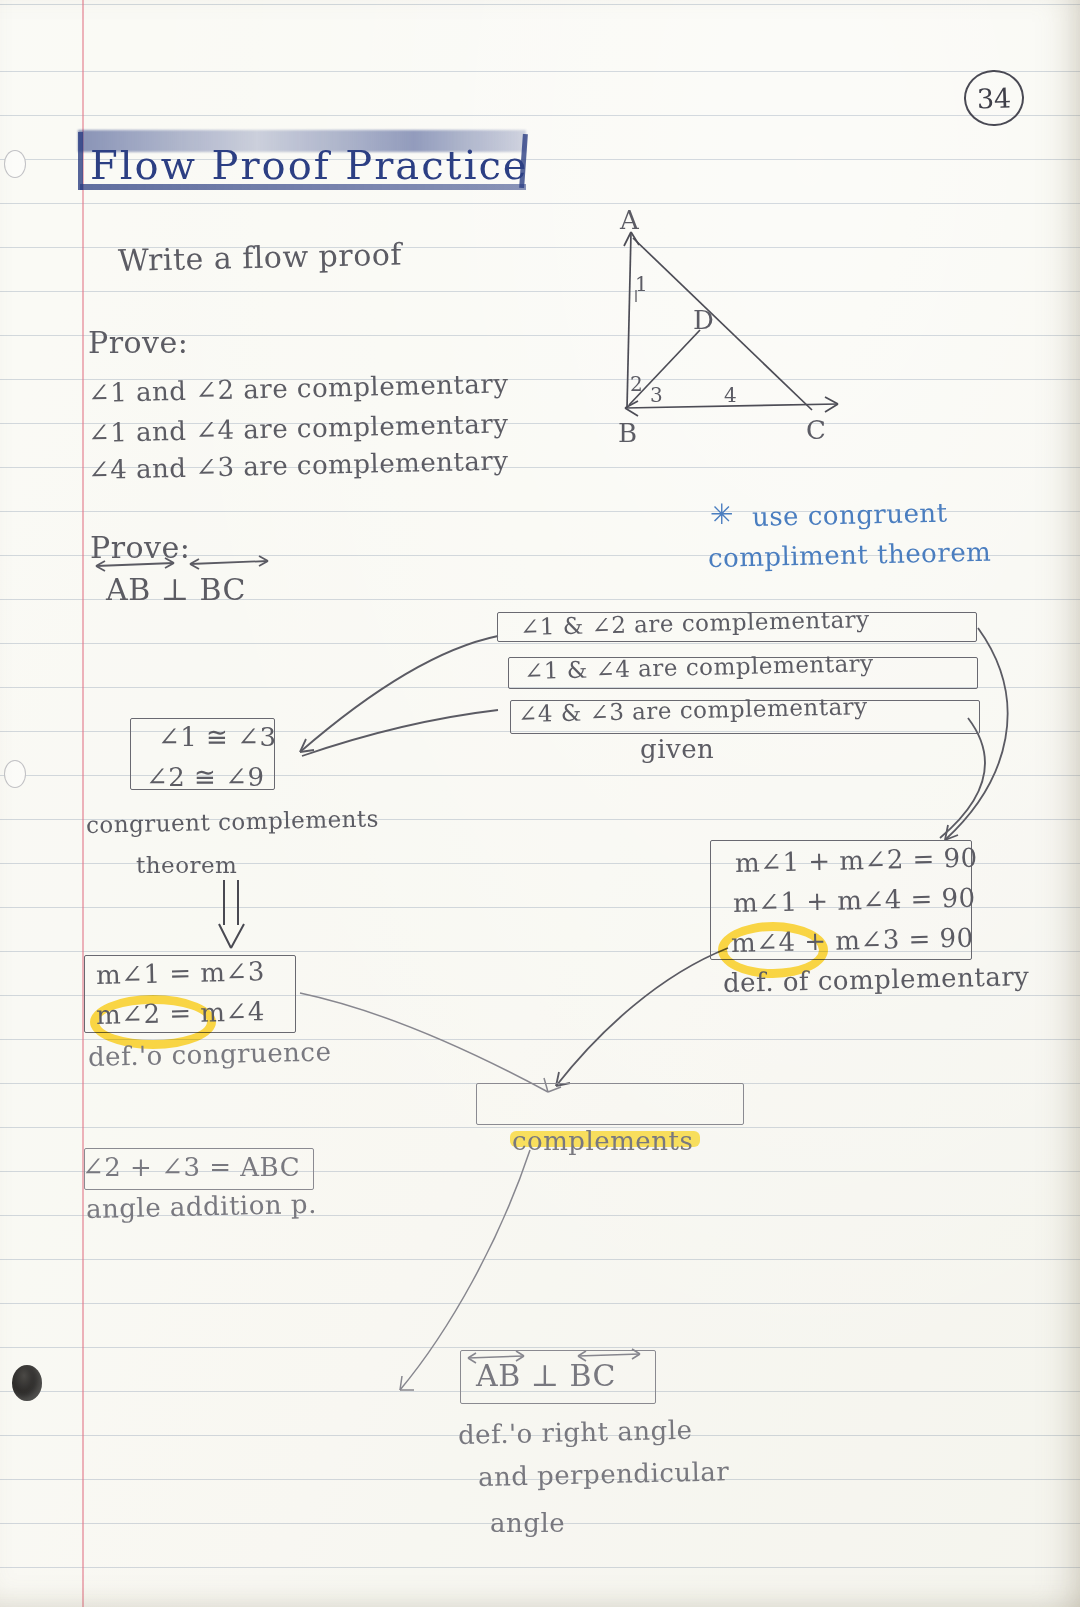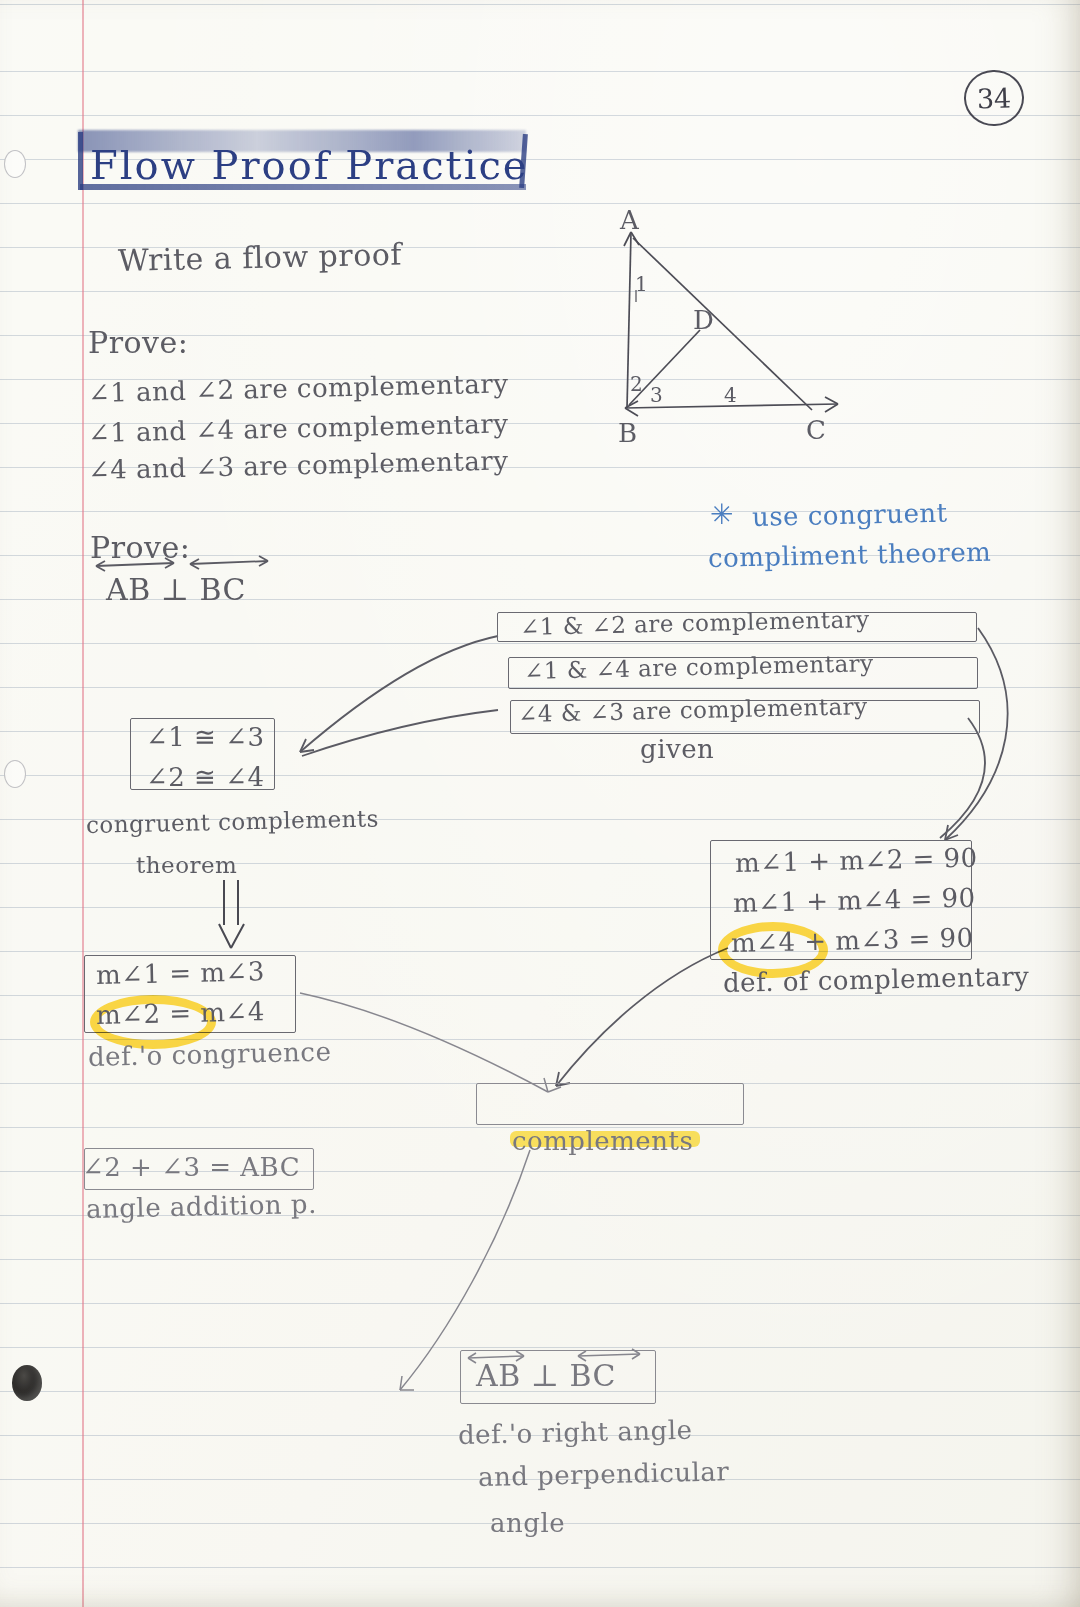--- a/index.html
+++ b/index.html
@@ -258,22 +258,22 @@
 
   <div class="box" style="left:497px; top:612px; width:480px; height:30px;"></div>
   <div class="box" style="left:508px; top:657px; width:470px; height:32px;"></div>
   <div class="box" style="left:510px; top:700px; width:470px; height:34px;"></div>
   <div class="hw sm pencil skew" style="left:520px; top:614px;">∠1 &amp; ∠2 are complementary</div>
   <div class="hw sm pencil skew" style="left:524px; top:658px;">∠1 &amp; ∠4 are complementary</div>
   <div class="hw sm pencil skew" style="left:518px; top:701px;">∠4 &amp; ∠3 are complementary</div>
   <div class="hw mid pencil" style="left:640px; top:734px;">given</div>
 
   <div class="box" style="left:130px; top:718px; width:145px; height:72px;"></div>
-  <div class="hw mid pencil" style="left:146px; top:722px;">∠1 ≅ ∠3</div>
-  <div class="hw mid pencil" style="left:146px; top:762px;">∠2 ≅ ∠4</div>
+  <div class="hw mid pencil" style="left:158px; top:722px;">∠1 ≅ ∠3</div>
+  <div class="hw mid pencil" style="left:146px; top:762px;">∠2 ≅ ∠9</div>
   <div class="hw sm pencil skew" style="left:86px; top:812px;">congruent complements</div>
   <div class="hw sm pencil" style="left:136px; top:852px;">theorem</div>
 
   <div class="box" style="left:710px; top:840px; width:262px; height:120px;"></div>
   <div class="hl-ring" style="left:718px; top:922px; width:92px; height:38px;"></div>
   <div class="hw mid pencil skew" style="left:735px; top:848px;">m∠1 + m∠2 = 90</div>
   <div class="hw mid pencil skew" style="left:733px; top:888px;">m∠1 + m∠4 = 90</div>
   <div class="hw mid pencil skew" style="left:731px; top:928px;">m∠4 + m∠3 = 90</div>
   <div class="hw mid pencil skew" style="left:723px; top:968px;">def. of complementary</div>
 

